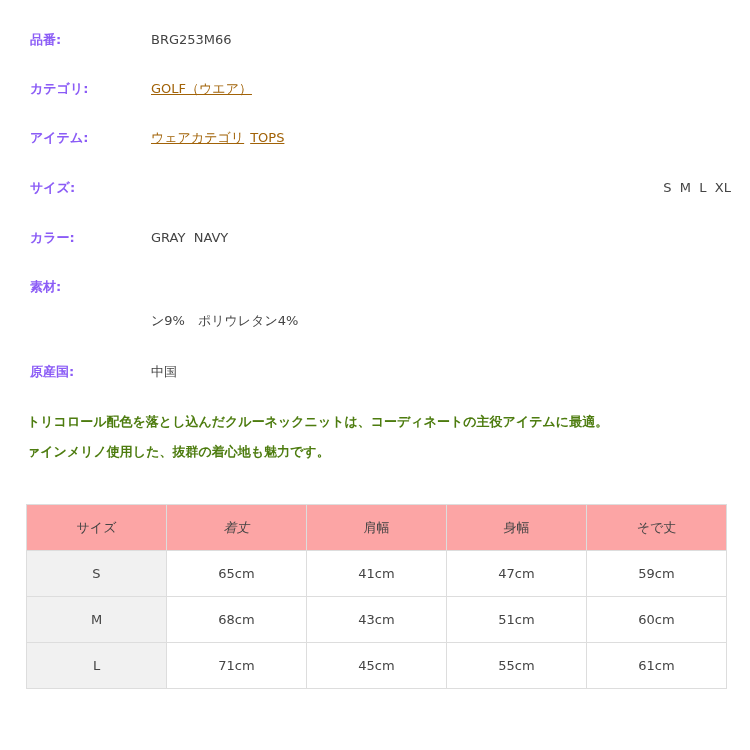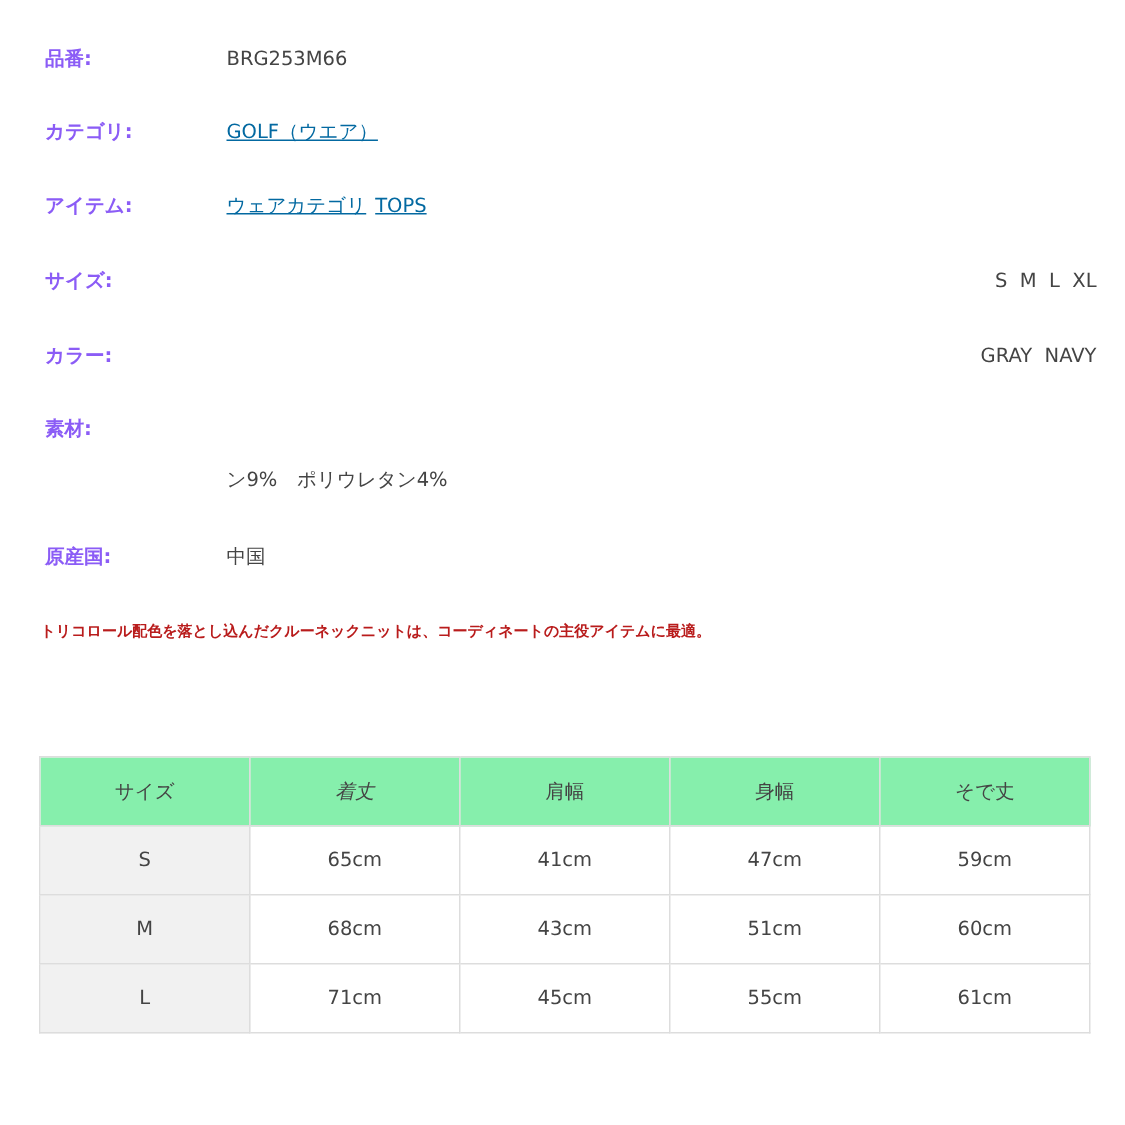--- a/index.html
+++ b/index.html
@@ -35,53 +35,53 @@
       left: 121px;
       top: 0;
       color: #444444;
       width: 580px;
     }
     .spec-value.multiline {
       line-height: 34px;
       top: -7px;
     }
     .link {
-      color: #0369a1;
+      color: #a16207;
       text-decoration: underline;
       cursor: pointer;
     }
     .gap { display: inline-block; width: 6px; }
     .desc {
       position: absolute;
       left: 27px;
       top: 407px;
       width: 700px;
-      color: #b91c1c;
+      color: #4d7c0f;
       font-weight: bold;
-      font-size: 10px;
+      font-size: 13px;
       line-height: 29.5px;
     }
     .size-table {
       position: absolute;
       left: 26px;
       top: 504px;
       border-collapse: collapse;
       font-size: 13px;
       color: #444444;
     }
     .size-table th, .size-table td {
       border: 1px solid #dddddd;
       height: 45px;
       padding: 0;
       text-align: center;
       vertical-align: middle;
       font-weight: normal;
     }
     .size-table th {
-      background: #86efac;
+      background: #fca5a5;
     }
     .size-table td.size-cell {
       background: #f1f1f1;
     }
     .col0 { width: 139px; }
     .col1 { width: 139px; font-style: italic; }
     .col2 { width: 139px; }
     .col3 { width: 139px; }
     .col4 { width: 139px; }
   </style>
@@ -107,38 +107,39 @@
   </span>
 </div>
 
 <div class="spec-row" style="top:178px;">
   <span class="spec-label">サイズ:</span>
   <span class="spec-value" style="white-space:pre;text-align:right;">S  M  L  XL</span>
 </div>
 
 <div class="spec-row" style="top:228px;">
   <span class="spec-label">カラー:</span>
-  <span class="spec-value" style="white-space:pre;text-align:right;">GRAY  NAVY</span>
+  <span class="spec-value" style="white-space:pre;">GRAY  NAVY</span>
 </div>
 
 <div class="spec-row" style="top:277px;">
   <span class="spec-label">素材:</span>
   <span class="spec-value multiline">
     <br>
     <span>ン9%　ポリウレタン4%</span>
   </span>
 </div>
 
 <div class="spec-row" style="top:362px;">
   <span class="spec-label">原産国:</span>
   <span class="spec-value">中国</span>
 </div>
 
 <div class="desc">
   <div>トリコロール配色を落とし込んだクルーネックニットは、コーディネートの主役アイテムに最適。</div>
+  <div>ァインメリノ使用した、抜群の着心地も魅力です。</div>
 </div>
 
 <table class="size-table">
   <thead>
     <tr>
       <th class="col0">サイズ</th>
       <th class="col1">着丈</th>
       <th class="col2">肩幅</th>
       <th class="col3">身幅</th>
       <th class="col4">そで丈</th>

